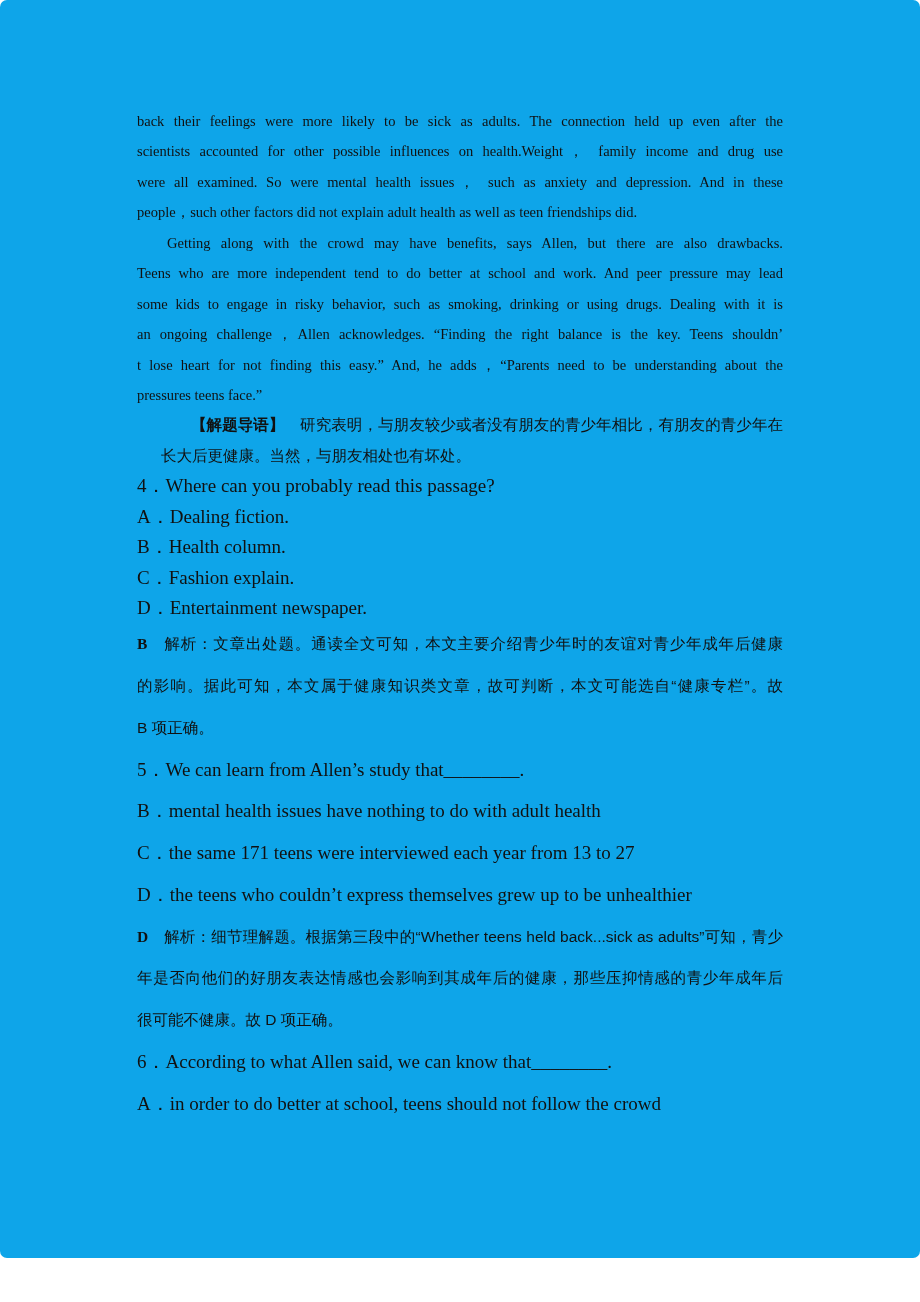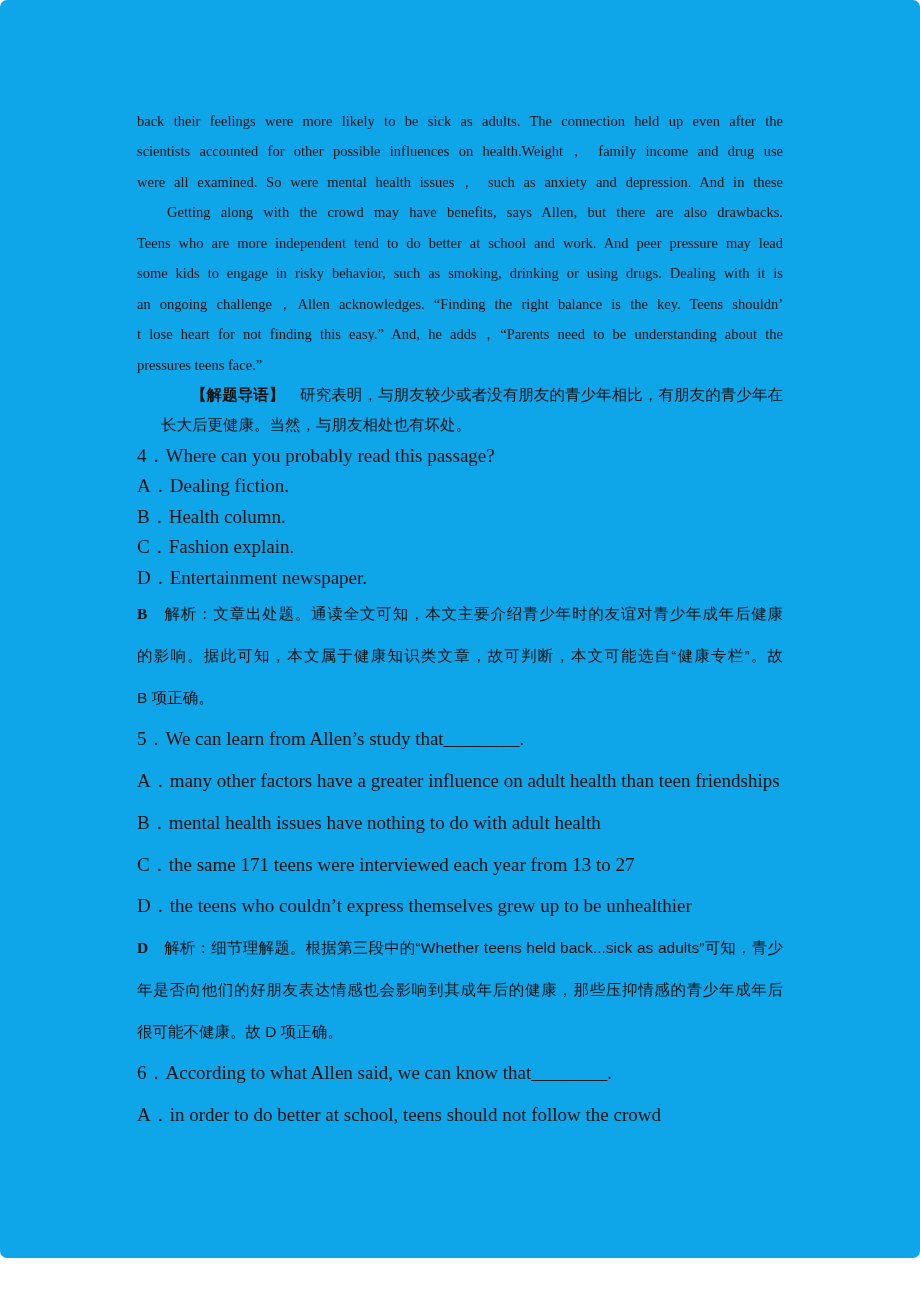--- a/index.html
+++ b/index.html
@@ -21,20 +21,21 @@
 <body>
 
 <div class="page">
   <div class="content">
 
     <section class="s1">
 
       <div class="ln eng just">back their feelings were more likely to be sick as adults. The connection held up even after the</div>
       <div class="ln eng just">scientists accounted for other possible influences on health.Weight， family income and drug use</div>
       <div class="ln eng just">were all examined. So were mental health issues， such as anxiety and depression. And in these</div>
+      <div class="ln eng">people，such other factors did not explain adult health as well as teen friendships did.</div>
 
       <div class="ln eng just indent">Getting along with the crowd may have benefits, says Allen, but there are also drawbacks.</div>
       <div class="ln eng just">Teens who are more independent tend to do better at school and work. And peer pressure may lead</div>
       <div class="ln eng just">some kids to engage in risky behavior, such as smoking, drinking or using drugs. Dealing with it is</div>
       <div class="ln eng just">an ongoing challenge，Allen acknowledges. “Finding the right balance is the key. Teens shouldn’</div>
       <div class="ln eng just">t lose heart for not finding this easy.” And, he adds，“Parents need to be understanding about the</div>
       <div class="ln eng">pressures teens face.”</div>
 
       <div class="ln kai just indent">
         <span class="guide-label">【解题导语】</span><span>　研究表明，与朋友较少或者没有朋友的青少年相比，有朋友的青少年在</span>
@@ -50,21 +51,20 @@
 
     <section class="s2">
 
       <div class="ln hei just">
         <span class="ans-letter">B</span><span>　解析：文章出处题。通读全文可知，本文主要介绍青少年时的友谊对青少年成年后健康</span>
       </div>
       <div class="ln hei just">的影响。据此可知，本文属于健康知识类文章，故可判断，本文可能选自“健康专栏”。故</div>
       <div class="ln hei">B 项正确。</div>
 
       <div class="ln qtext">5．We can learn from Allen’s study that________.</div>
-      <div class="ln qtext">A．many other factors have a greater influence on adult health than teen friendships</div>
       <div class="ln qtext">B．mental health issues have nothing to do with adult health</div>
       <div class="ln qtext">C．the same 171 teens were interviewed each year from 13 to 27</div>
       <div class="ln qtext">D．the teens who couldn’t express themselves grew up to be unhealthier</div>
 
       <div class="ln hei just">
         <span class="ans-letter">D</span><span>　解析：细节理解题。根据第三段中的“Whether teens held back...sick as adults”可知，青少</span>
       </div>
       <div class="ln hei just">年是否向他们的好朋友表达情感也会影响到其成年后的健康，那些压抑情感的青少年成年后</div>
       <div class="ln hei">很可能不健康。故 D 项正确。</div>
 

